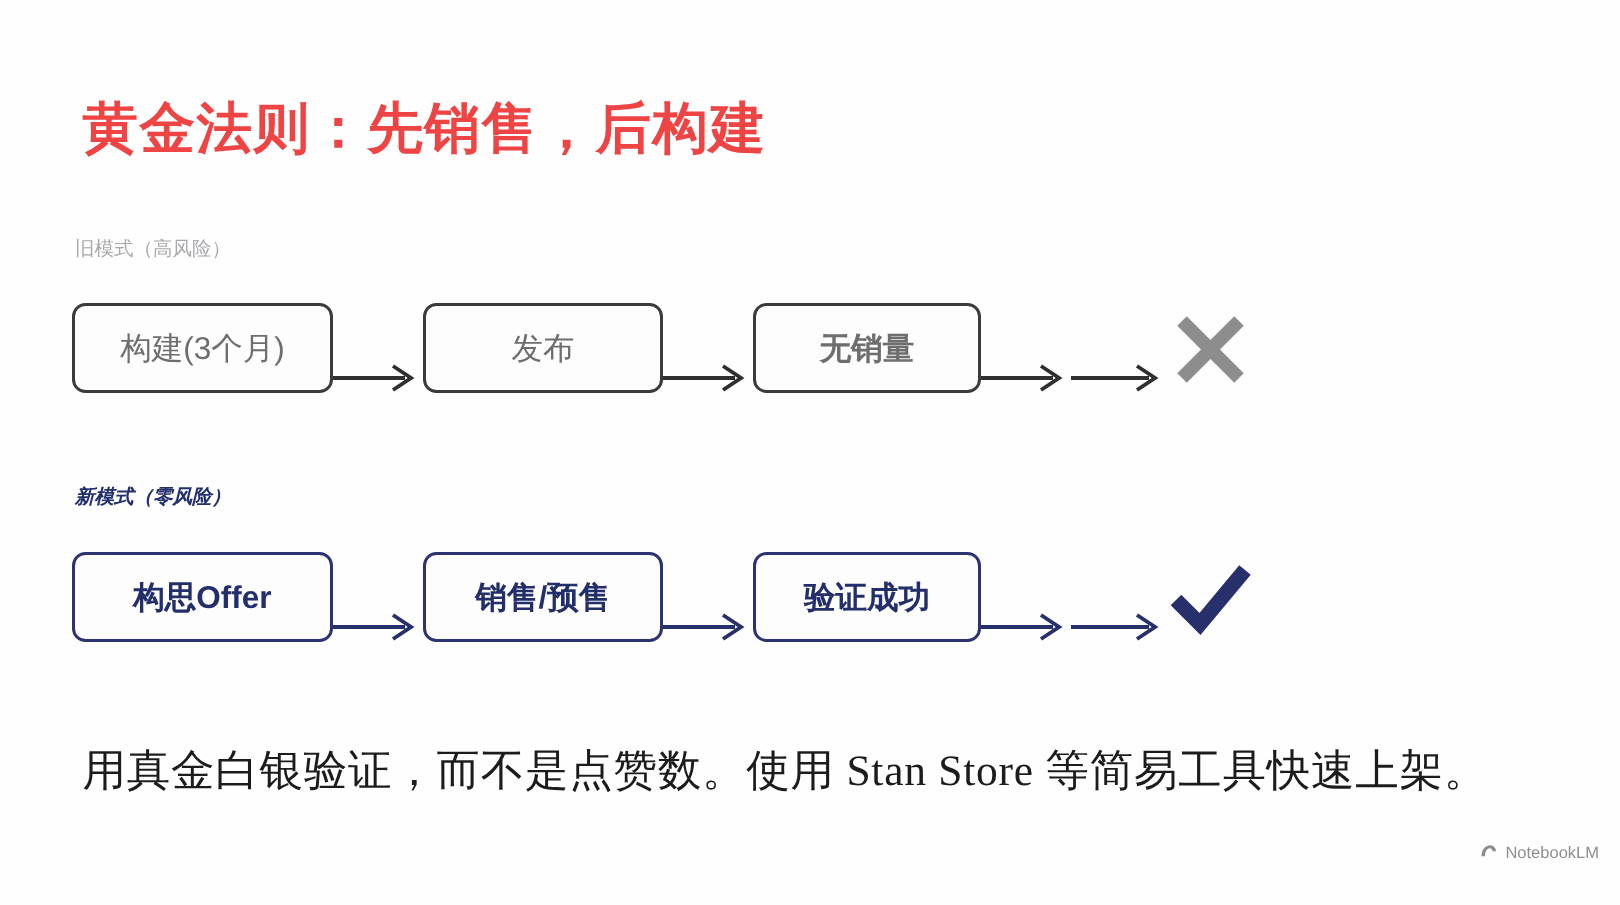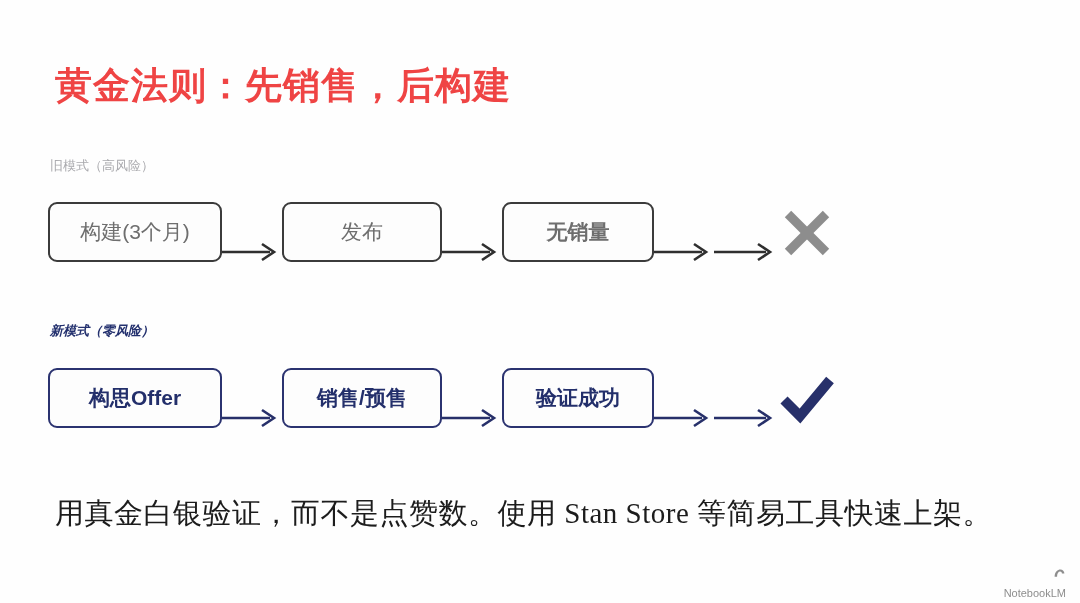--- a/index.html
+++ b/index.html
@@ -124,27 +124,26 @@
     font-size: 29px;
     color: #1c1c1c;
     white-space: nowrap;
     letter-spacing: 0.5px;
   }
 
   
   .watermark {
     position: absolute;
     right: 14px;
-    bottom: 4px;
-    display: flex;
-    align-items: flex-end;
+    bottom: 26px;
+    display: flex;
+    align-items: center;
     gap: 5px;
     color: #8e8e8e;
     font-size: 11px;
-    flex-direction: column;
   }
   .watermark .wm-icon { display: block; }
 </style>
 </head>
 <body>
 
 <div class="slide">
 
   <div class="title">黄金法则：先销售，后构建</div>
 

